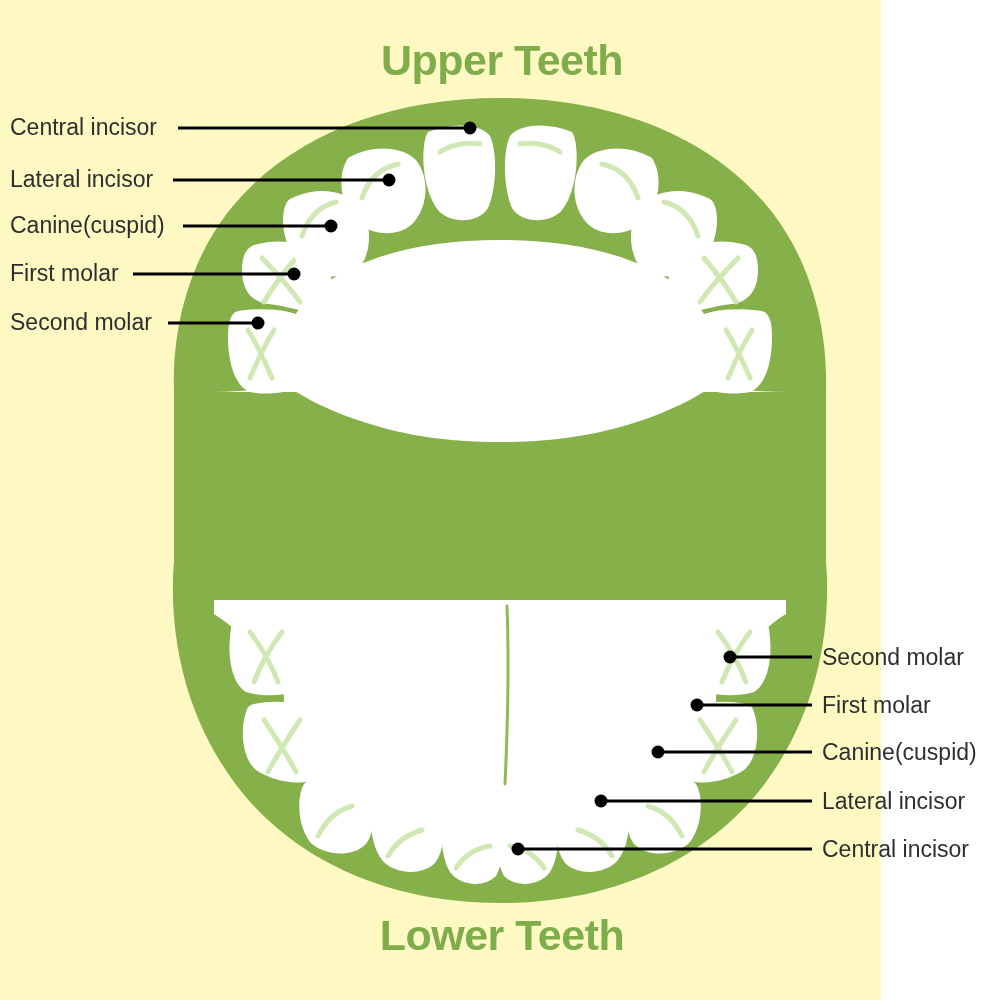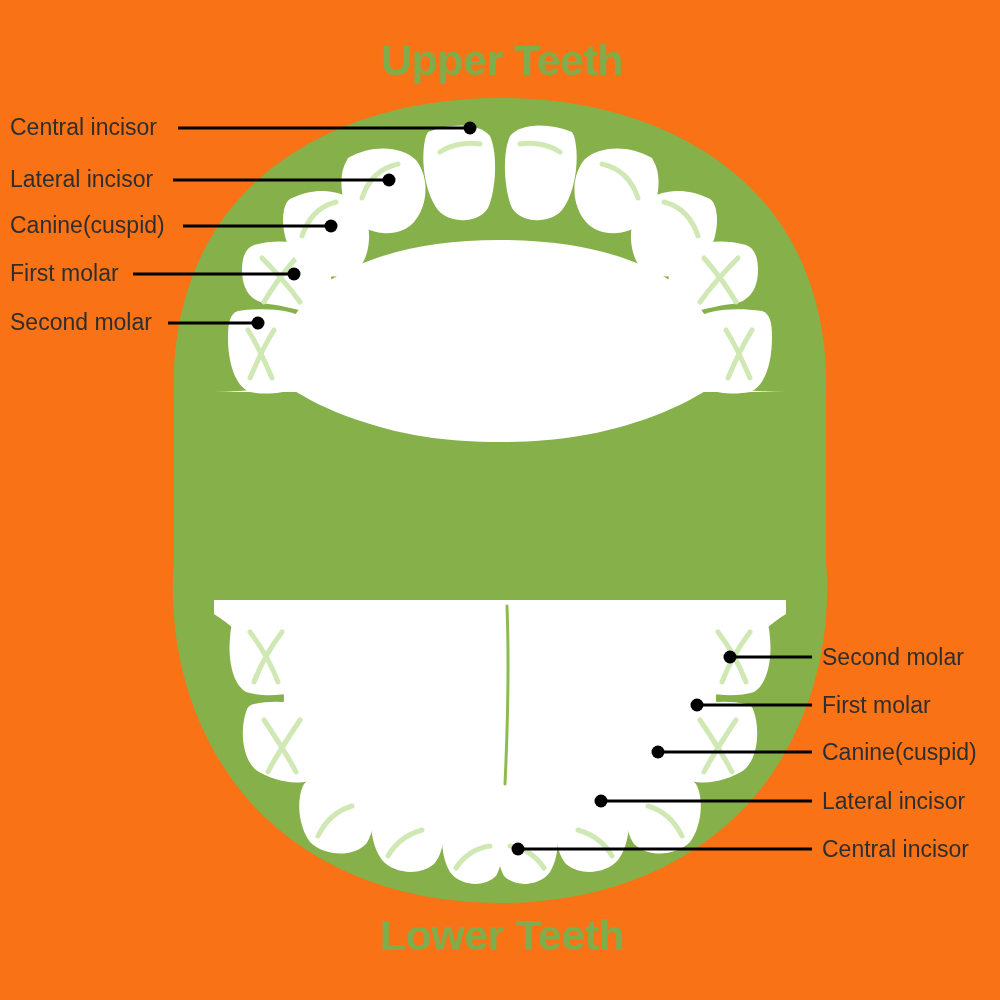--- a/index.html
+++ b/index.html
@@ -8,23 +8,23 @@
     background: #ffffff;
   }
   body {
     width: 1000px;
     height: 1000px;
     overflow: hidden;
     font-family: "Liberation Sans", sans-serif;
   }
   #stage {
     position: relative;
-    width: 1000px;
+    width: 881px;
     height: 1000px;
-    background: #f97316;
+    background: #fef9c3;
   }
   #diagram-svg {
     position: absolute;
     top: 0;
     left: 0;
     width: 1000px;
     height: 1000px;
     display: block;
   }
   .title-text {

